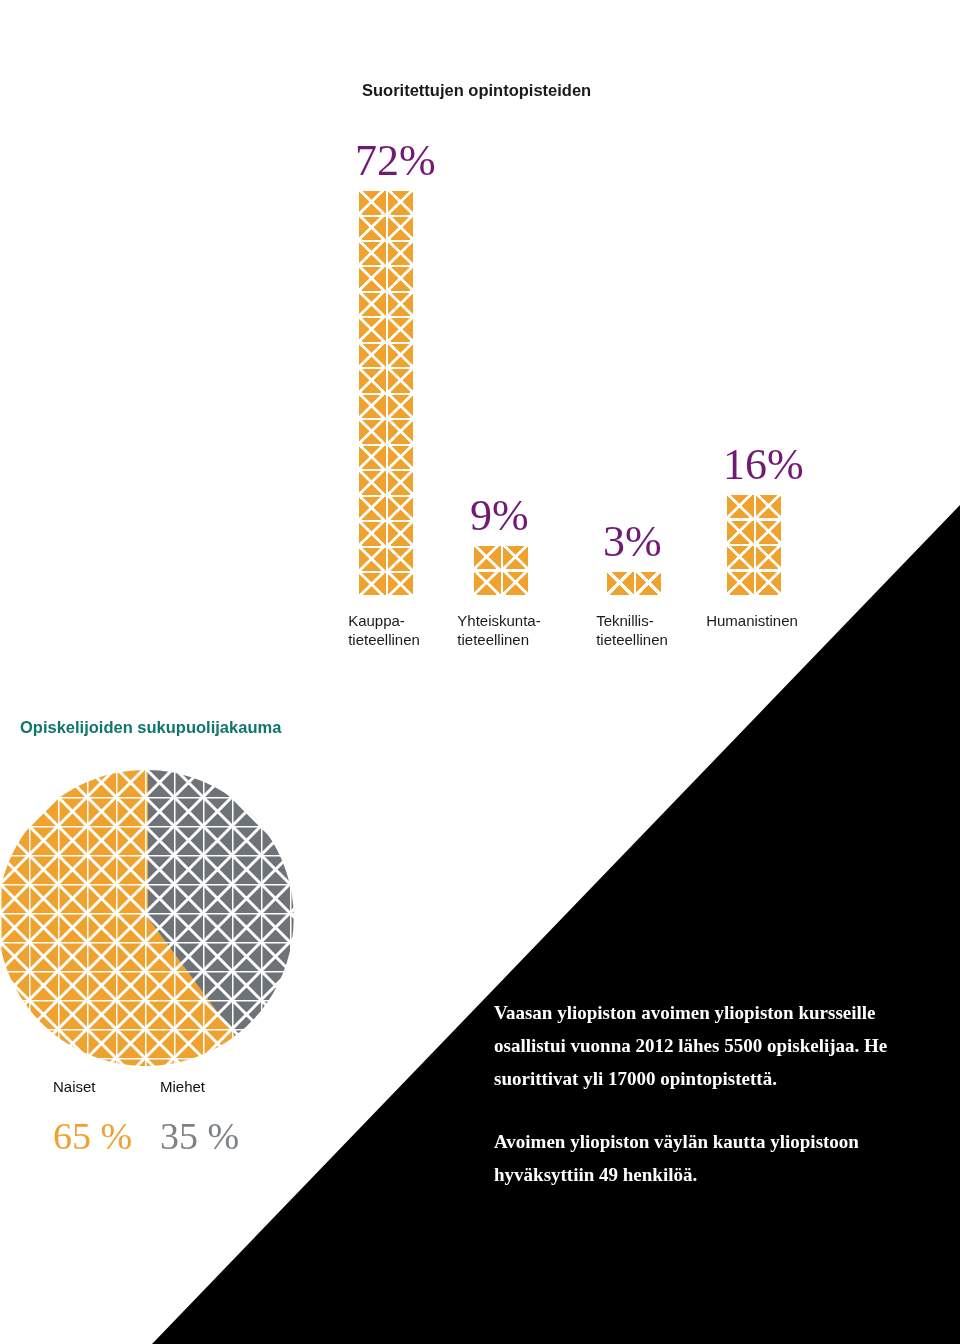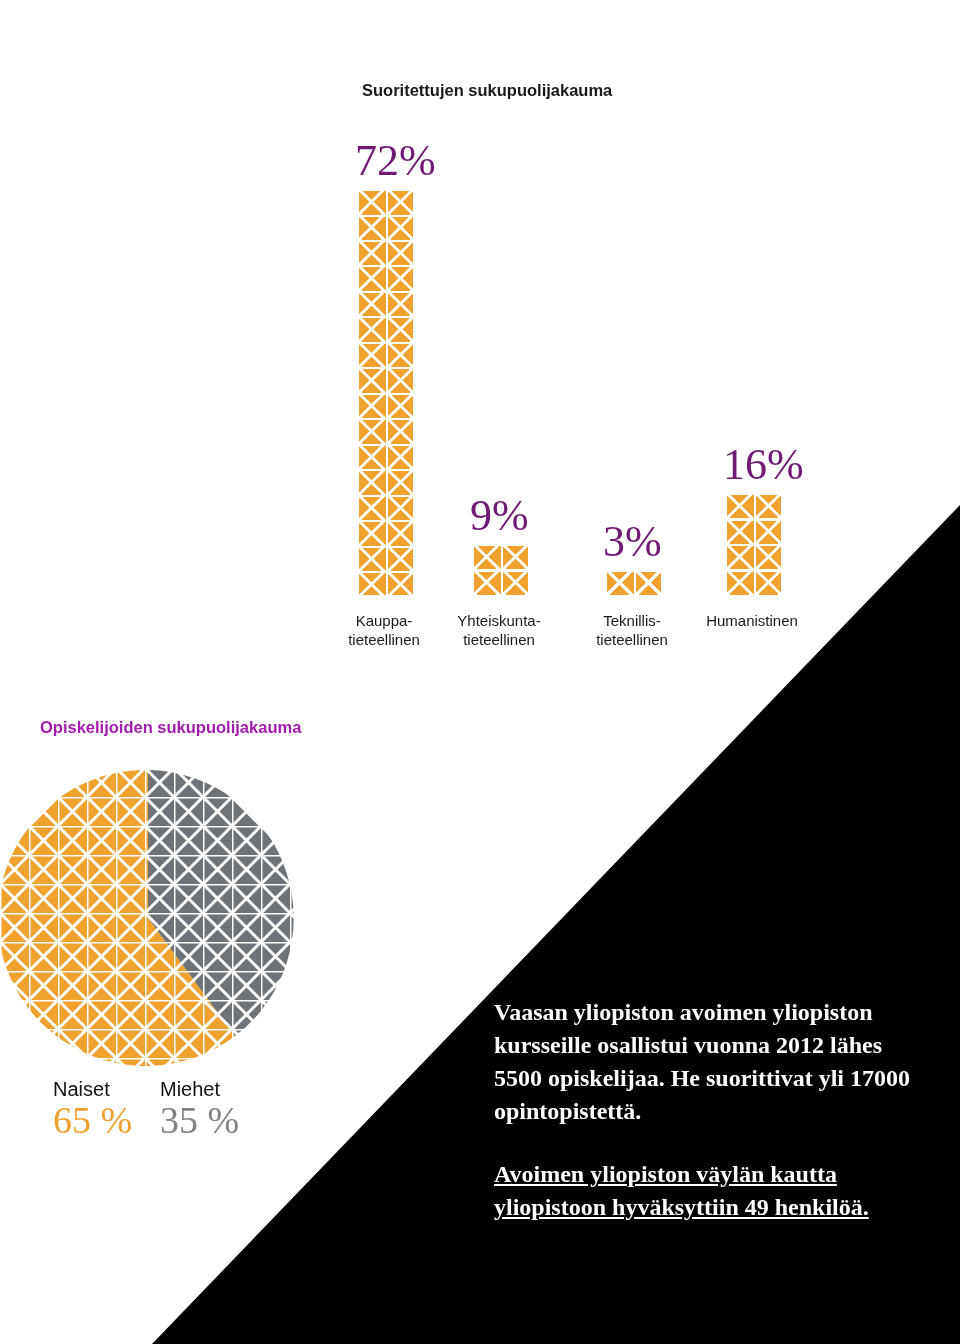--- a/index.html
+++ b/index.html
@@ -70,21 +70,21 @@
   }
   .bar-label {
     position: absolute;
     top: 100%;
     left: 50%;
     transform: translateX(-50%);
     margin-top: 16px;
     font-size: 15px;
     color: #1a1a1a;
     line-height: 19px;
-    text-align: center;
+    text-align: left;
     white-space: nowrap;
   }
 
   
   .xtile {
     background-color: #F0A22F;
     background-image:
       linear-gradient(45deg, transparent calc(50% - 1.6px), #ffffff calc(50% - 1.6px), #ffffff calc(50% + 1.6px), transparent calc(50% + 1.6px)),
       linear-gradient(-45deg, transparent calc(50% - 1.6px), #ffffff calc(50% - 1.6px), #ffffff calc(50% + 1.6px), transparent calc(50% + 1.6px));
     background-size: 29px 25.5px, 29px 25.5px;
@@ -111,25 +111,25 @@
     top: 0;
     width: 960px;
     height: 1344px;
     background: #000000;
     clip-path: polygon(960px 505px, 960px 1344px, 152px 1344px);
   }
 
   
   #pie-heading {
     position: absolute;
-    left: 40px;
+    left: 20px;
     top: 718px;
     font-size: 16.5px;
     font-weight: bold;
-    color: #a21caf;
+    color: #0f766e;
     white-space: nowrap;
   }
   #pie-wrap {
     position: absolute;
     left: 0px;
     top: 768px;
     width: 298px;
     height: 300px;
   }
   #pie {
@@ -138,23 +138,24 @@
     top: 0;
     width: 298px;
     height: 300px;
   }
 
   
   .legend-item {
     position: absolute;
   }
   .legend-name {
-    font-size: 20px;
+    font-size: 15px;
     color: #111111;
     display: block;
+    margin-bottom: 22px;
     white-space: nowrap;
   }
   .legend-pct {
     font-family: "Liberation Serif", serif;
     font-size: 38px;
     line-height: 1;
     display: block;
     white-space: nowrap;
   }
   #legend-naiset { left: 53px; top: 1078px; }
@@ -164,36 +165,36 @@
 
   
   #callout {
     position: absolute;
     left: 494px;
     top: 996px;
     width: 420px;
     color: #ffffff;
     font-family: "Liberation Serif", serif;
     font-weight: bold;
-    font-size: 24px;
+    font-size: 19px;
     line-height: 33px;
   }
   #callout p { margin: 0; }
-  #callout p + p { margin-top: 30px; text-decoration: underline; }
+  #callout p + p { margin-top: 30px; }
 </style>
 </head>
 <body>
 
 <div id="page">
 
 
   <div id="bar-section">
 
     <div id="bar-chart-title">
-      <div>Suoritettujen sukupuolijakauma</div>
+      <div>Suoritettujen opintopisteiden</div>
     </div>
 
     <div class="bar-col" style="left:355px; width:58px; bottom:85px;">
       <div class="bar-value">72%</div>
       <div class="bar-stack xtile" style="height:408px;"></div>
       <div class="bar-label">
         <div>Kauppa-</div>
         <div>tieteellinen</div>
       </div>
     </div>

